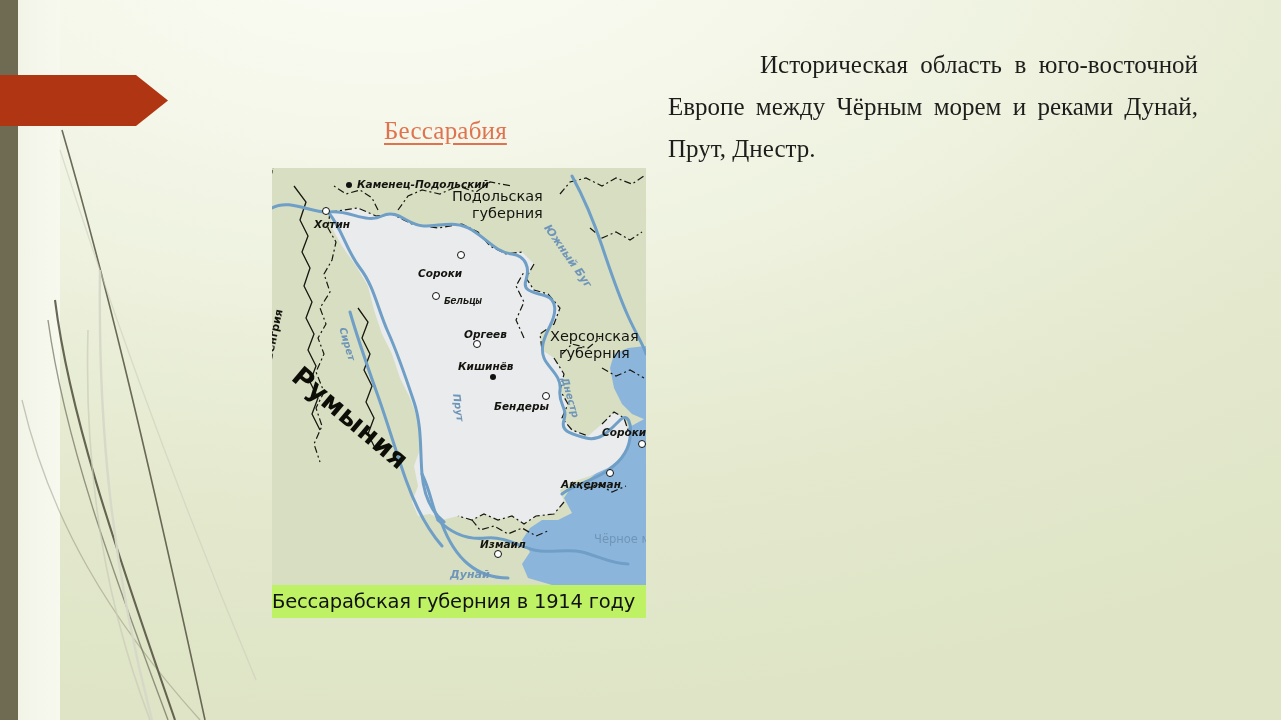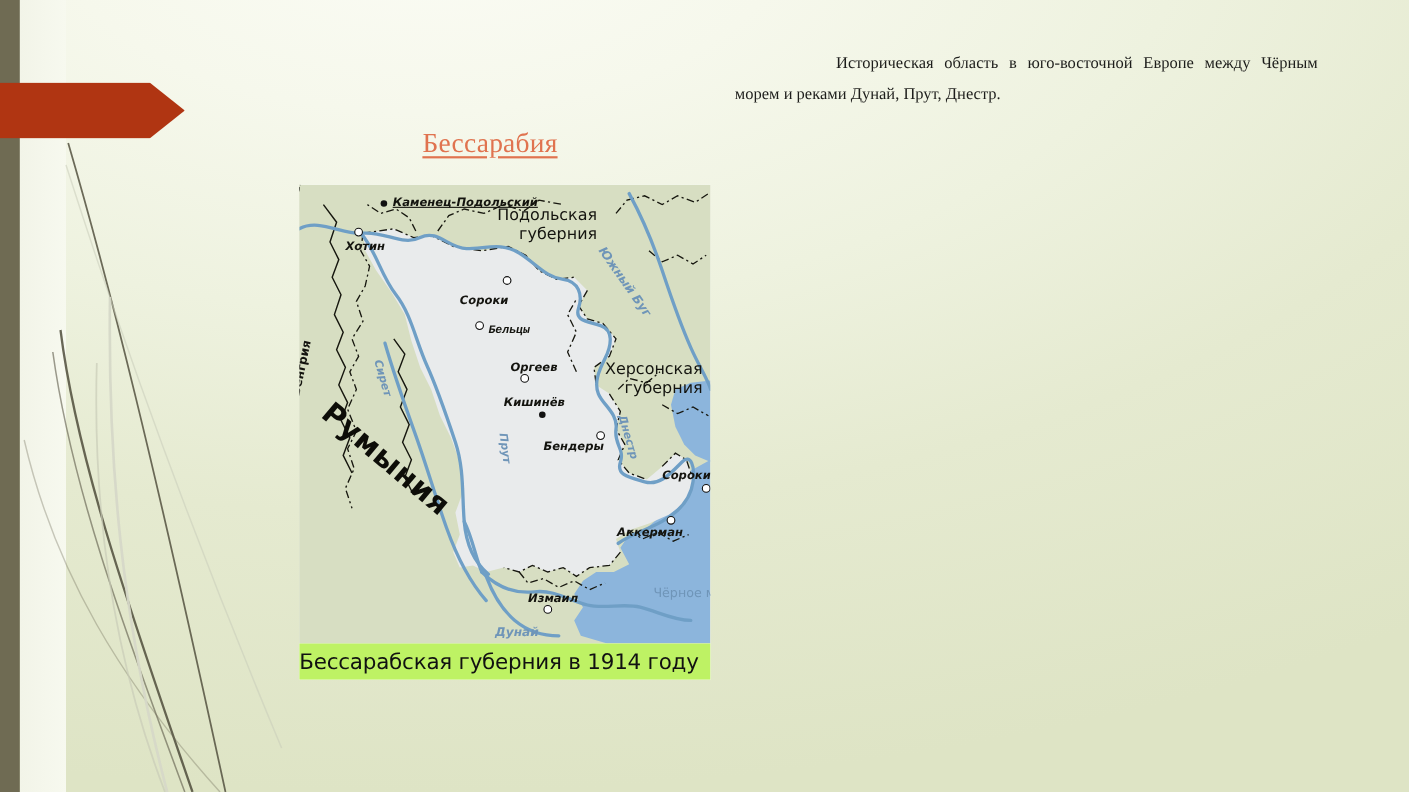--- a/index.html
+++ b/index.html
@@ -40,21 +40,21 @@
     position:absolute;left:384px;top:117px;
     font-size:25px;color:#e0734f;
     text-decoration:underline;
     text-underline-offset:4px;
     white-space:nowrap;
     letter-spacing:.2px;
   }
   
   #body-text{
     position:absolute;left:668px;top:44px;width:530px;
-    font-size:15px;line-height:28px;color:#1d1d1b;
+    font-size:25px;line-height:42px;color:#1d1d1b;
     text-align:justify;text-indent:92px;
     text-justify:inter-word;
   }
   
   #source-url{
     position:absolute;left:668px;top:563px;width:540px;
     font-size:22px;line-height:28px;color:#23231f;
     word-break:break-all;
   }
   
@@ -177,34 +177,34 @@
           <path d="M150,306 C158,322 160,338 166,352"></path>
         </g>
       </svg>
 
       
       <span class="mlabel gov" style="left:180px;top:20px;text-align:right;">
         <span>Подольская</span><br>
         <span>губерния</span>
       </span>
 
-      <span class="mlabel gov" style="left:278px;top:160px;text-align:right;">
+      <span class="mlabel gov" style="left:278px;top:160px;text-align:center;">
         <span>Херсонская</span><br>
         <span>губерния</span>
       </span>
 
       <span class="mlabel ctry" style="left:-22px;top:62px;font-size:11px;transform:rotate(-78deg);transform-origin:left top;">Австро-Венгрия</span>
 
       <span class="mlabel ctry" style="left:-20px;top:238px;font-size:11px;transform:rotate(-78deg);transform-origin:left top;">Австро-Венгрия</span>
 
       <span class="mlabel ctry" style="left:34px;top:192px;font-size:27px;letter-spacing:.5px;transform:rotate(40deg);transform-origin:left top;color:#0d0d08;">Румыния</span>
 
       
       <span class="dot dot-f" style="left:74px;top:14px;"></span>
-      <span class="mlabel city" style="left:85px;top:10px;text-decoration:underline;">Каменец-Подольский</span>
+      <span class="mlabel city" style="left:85px;top:10px;">Каменец-Подольский</span>
 
       <span class="dot dot-o" style="left:50px;top:39px;"></span>
       <span class="mlabel city" style="left:42px;top:50px;">Хотин</span>
 
       <span class="dot dot-o" style="left:185px;top:83px;"></span>
       <span class="mlabel city" style="left:146px;top:92px;margin-top:7px;">Сороки</span>
 
       <span class="dot dot-o" style="left:160px;top:124px;"></span>
       <span class="mlabel city" style="left:172px;top:127px;font-family:Liberation Mono, monospace;">Бельцы</span>
 

